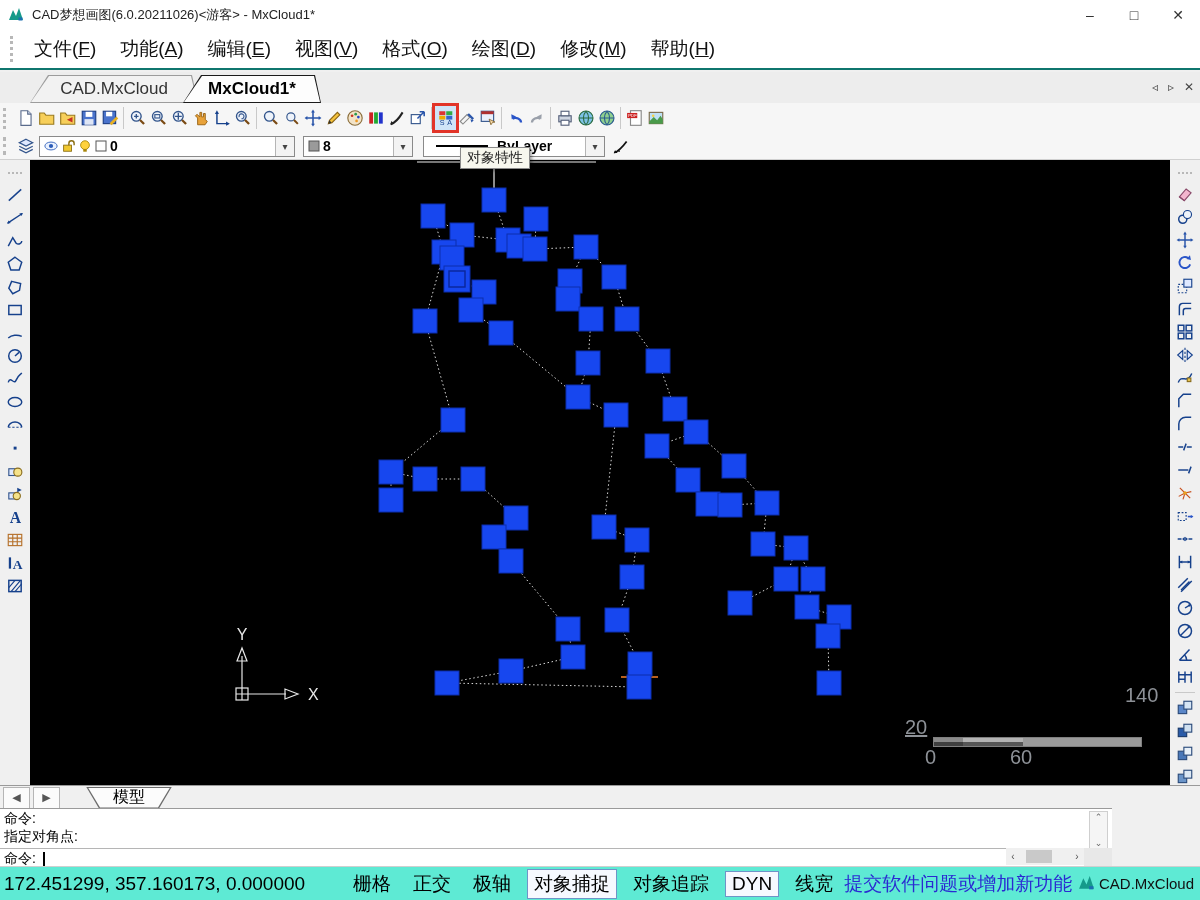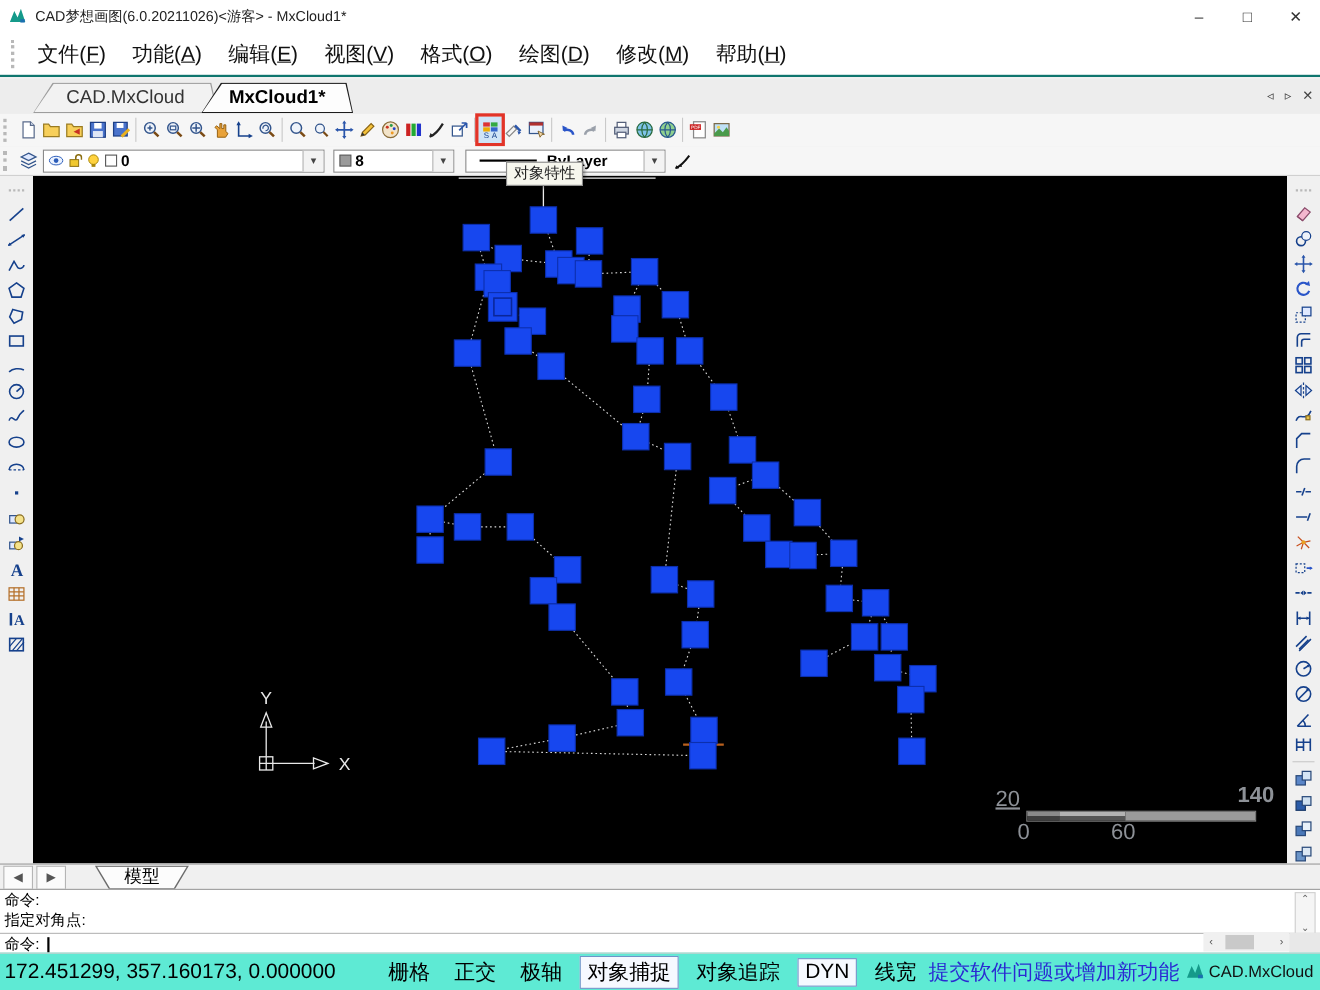--- a/index.html
+++ b/index.html
@@ -61,21 +61,21 @@
   .sbar .s3{flex:1;background:#9a9a9a;}
   
   .modelbar{left:0;top:785px;width:1200px;height:23px;background:#f0f0f0;border-top:1px solid #9a9a9a;display:flex;align-items:center;}
   .mnav{width:25px;height:20px;border:1px solid #b5b5b5;background:#fbfbfb;margin-left:3px;
         display:flex;align-items:center;justify-content:center;font-size:11px;color:#555;}
   .mtab{position:relative;width:86px;height:22px;margin-left:26px;}
   .mtab .shape{position:absolute;inset:0;background:#6b6b6b;clip-path:polygon(0 0,100% 0,calc(100% - 13px) 100%,13px 100%);}
   .mtab .inner{position:absolute;inset:1px;background:#fcfcfc;clip-path:polygon(1px 0,calc(100% - 1px) 0,calc(100% - 13px) 100%,13px 100%);
         display:flex;align-items:center;justify-content:center;font-size:16px;color:#000;}
   
-  .cmd{left:0;top:808px;width:1200px;height:58px;background:#fff;border-top:1px solid #9a9a9a;box-sizing:border-box;font-size:14px;color:#000;}
+  .cmd{left:0;top:808px;width:1112px;height:58px;background:#fff;border-top:1px solid #9a9a9a;box-sizing:border-box;font-size:14px;color:#000;}
   .cmd .hline{padding:1px 0 0 4px;height:17px;line-height:17px;}
   .cmd .divider{position:absolute;left:0;right:0;top:39px;border-top:1px solid #b5b5b5;}
   .cmd .promptrow{position:absolute;left:4px;top:41px;height:17px;line-height:17px;display:flex;align-items:center;}
   .caret{display:inline-block;width:2px;height:14px;background:#000;margin-left:7px;}
   .vscroll{position:absolute;right:4px;top:2px;width:17px;height:36px;border:1px solid #cfcfcf;background:#f5f5f5;
            display:flex;flex-direction:column;justify-content:space-between;align-items:center;font-size:9px;color:#666;}
   .hscroll{position:absolute;right:28px;top:39px;width:78px;height:17px;background:#f0f0f0;display:flex;align-items:center;font-size:10px;color:#555;}
   .hscroll .thumb{width:26px;height:13px;background:#c9c9c9;margin-left:6px;}
   .hscroll .harr{width:14px;text-align:center;}
   .cmdcorner{position:absolute;right:0;top:39px;width:28px;height:18px;background:#e8e8e8;}
@@ -808,21 +808,21 @@
         <path d="M242 688v12M236 694h12"></path>
 <path d="M242 688v-32"></path>
         <path d="M242 648l-5 13h10z"></path>
 <path d="M248 694h38"></path>
         <path d="M298 694l-13-5v10z"></path>
       </g>
       <text x="242" y="640" fill="#e8e8e8" font-size="16" text-anchor="middle" font-family="Liberation Sans,sans-serif">Y</text>
       <text x="308" y="700" fill="#e8e8e8" font-size="16" font-family="Liberation Sans,sans-serif">X</text>
     </svg>
   <div class="scalebar-label" style="left:875px;top:556px;text-decoration:underline;">20</div>
-  <div class="scalebar-label" style="left:1095px;top:552px;font-weight:bold;">140</div>
+  <div class="scalebar-label" style="left:1095px;top:524px;">140</div>
   <div class="scalebar-label" style="left:895px;top:586px;">0</div>
   <div class="scalebar-label" style="left:980px;top:586px;">60</div>
   <div class="sbar">
       <div class="s1"></div>
       <div class="s2"></div>
       <div class="s3"></div>
     </div>
 </div>
 
 <div class="abs modelbar">

